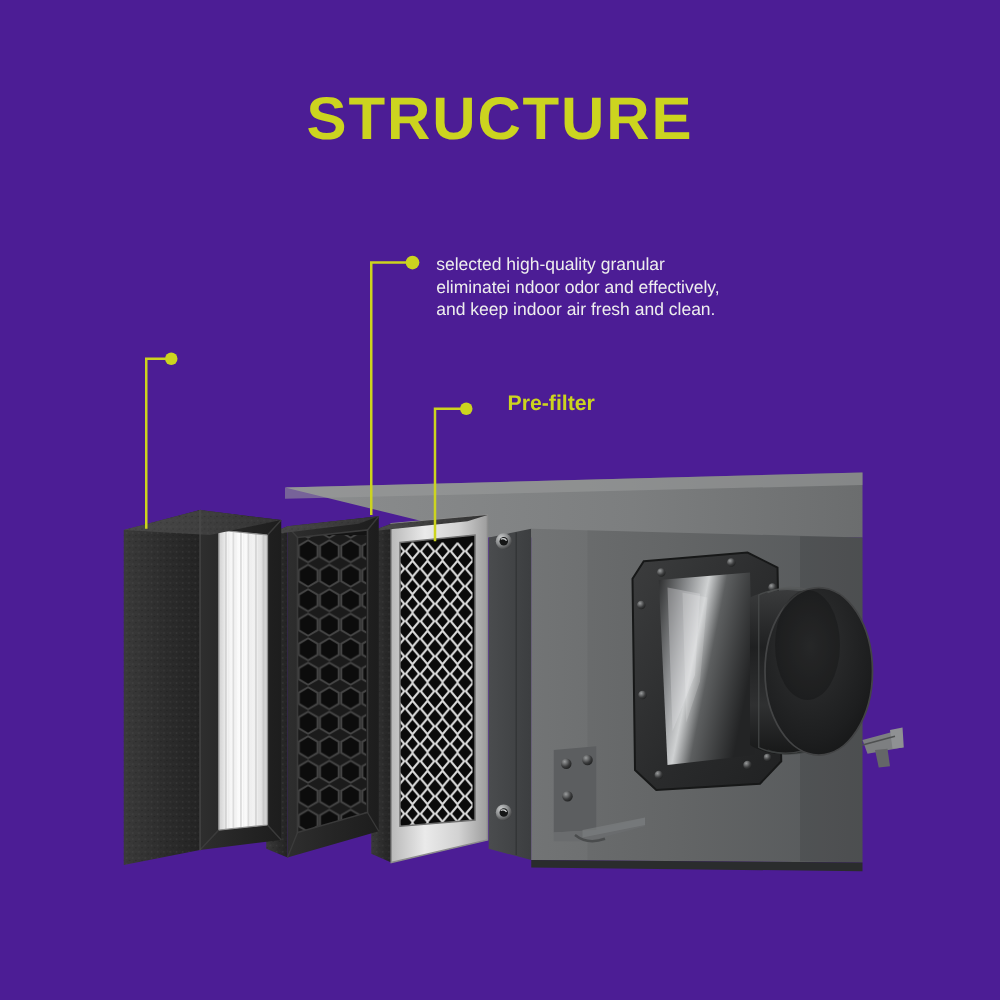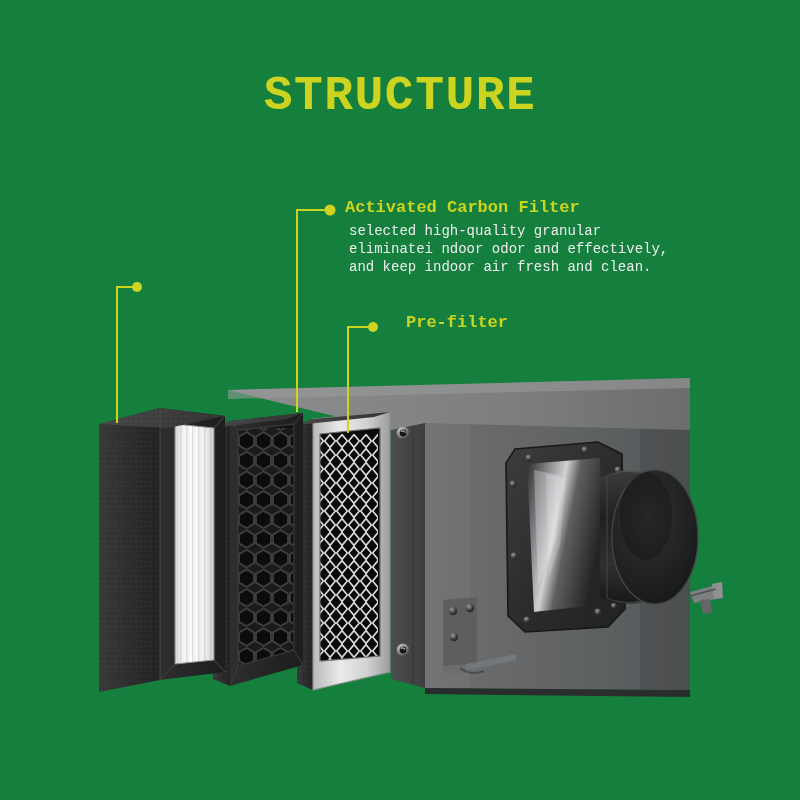--- a/index.html
+++ b/index.html
@@ -5,23 +5,23 @@
 <style>
   html, body {
     margin: 0;
     padding: 0;
     background: #1b1b1b;
   }
   #page {
     position: relative;
     width: 800px;
     height: 800px;
-    background: #15803d;
+    background: #4c1d95;
     overflow: hidden;
-    font-family: Liberation Mono, monospace;
+    font-family: Liberation Sans, sans-serif;
     -webkit-font-smoothing: antialiased;
   }
 
   
   #page-title {
     position: absolute;
     top: 72px;
     left: 0;
     width: 800px;
     text-align: center;
@@ -338,21 +338,20 @@
     </g>
     <circle cx="137" cy="287" r="5" fill="#ccd41f"></circle>
     <circle cx="330" cy="210" r="5.5" fill="#ccd41f"></circle>
     <circle cx="373" cy="327" r="5" fill="#ccd41f"></circle>
   </svg>
 
   <div id="page-title">STRUCTURE</div>
 
 
   <div class="callout" id="callout-carbon">
-    <div class="callout-title">Activated Carbon Filter</div>
     <div class="callout-body">
       <div>selected high-quality granular</div>
       <div>eliminatei ndoor odor and effectively,</div>
       <div>and keep indoor air fresh and clean.</div>
     </div>
   </div>
 
   <div class="callout" id="callout-prefilter">
     <div class="callout-title">Pre-filter</div>
   </div>

